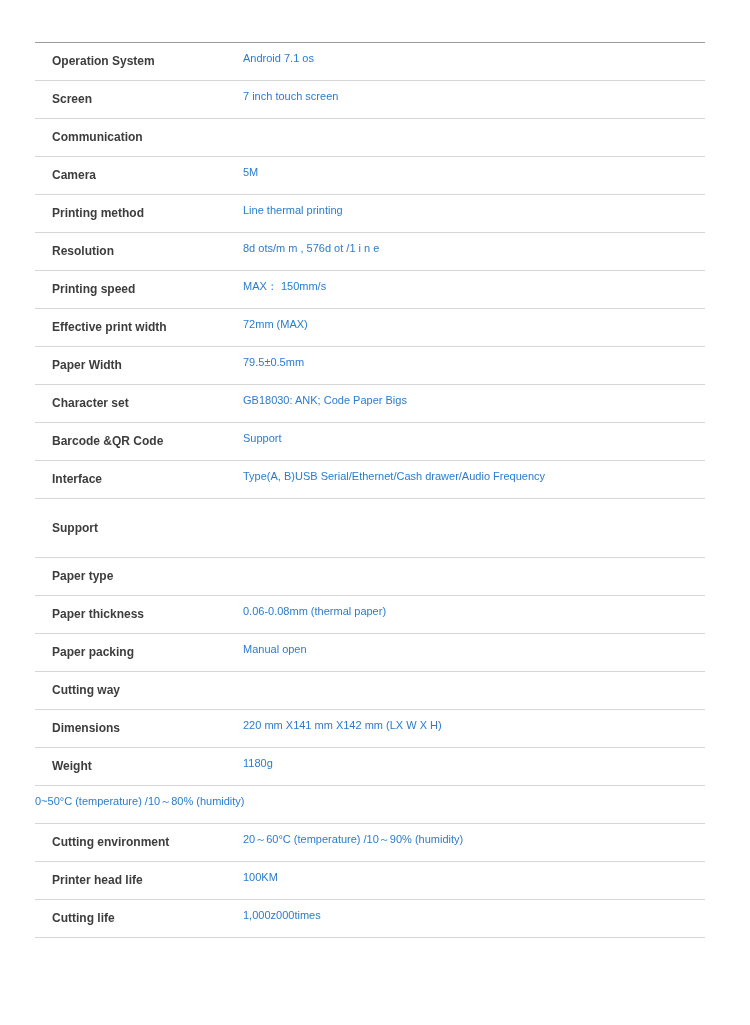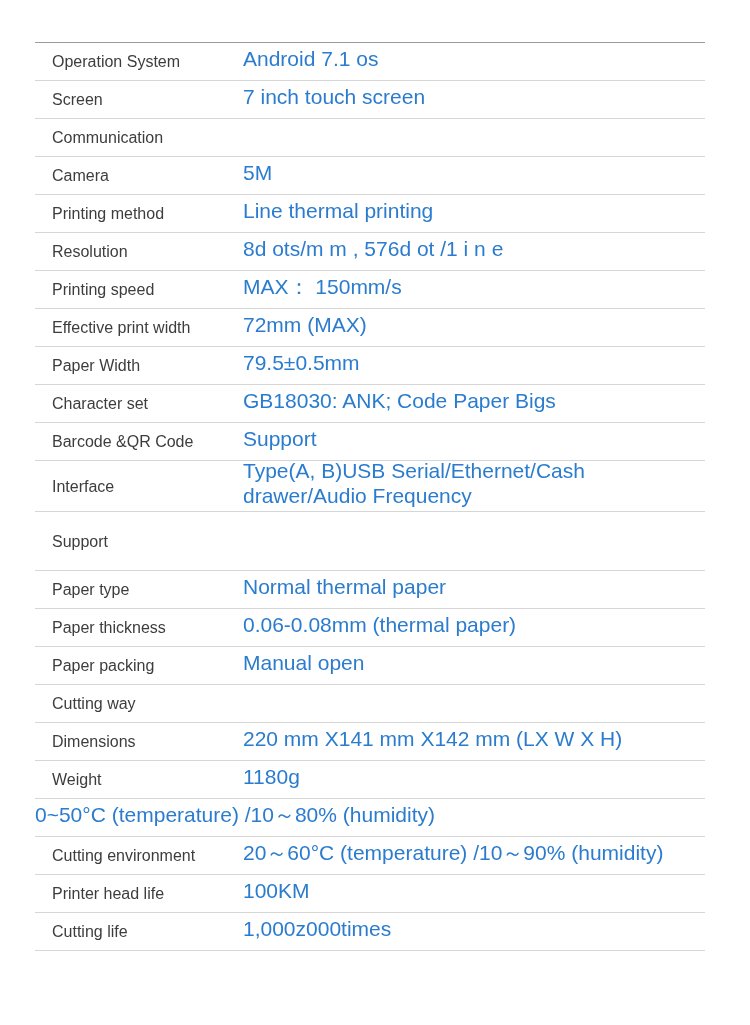--- a/index.html
+++ b/index.html
@@ -31,28 +31,29 @@
     min-height: 38px;
     border-bottom: 1px solid var(--separator-color);
   }
   .spec-row.multiline { min-height: 59px; }
   .spec-row.extra-top { min-height: 46px; }
   .spec-label {
     width: 208px;
     padding-left: 17px;
     flex: 0 0 208px;
     color: var(--label-color);
-    font-size: 16px;
+    font-size: 12px;
     line-height: 19px;
+    font-weight: bold;
   }
   .spec-value {
     flex: 1;
     padding-right: 8px;
     color: var(--value-color);
-    font-size: 21px;
+    font-size: 11px;
     line-height: 25px;
     transform: translateY(-3px);
     white-space: pre-line;
   }
 </style>
 </head>
 <body>
 
 <div class="spec-table">
     <div class="spec-row">
@@ -100,21 +101,20 @@
     </div>
     <div class="spec-row">
       <div class="spec-label">Interface</div>
       <div class="spec-value">Type(A, B)USB Serial/Ethernet/Cash drawer/Audio Frequency</div>
     </div>
     <div class="spec-row multiline">
       <div class="spec-label">Support</div>
     </div>
     <div class="spec-row">
       <div class="spec-label">Paper type</div>
-      <div class="spec-value">Normal thermal paper</div>
     </div>
     <div class="spec-row">
       <div class="spec-label">Paper thickness</div>
       <div class="spec-value">0.06-0.08mm (thermal paper)</div>
     </div>
     <div class="spec-row">
       <div class="spec-label">Paper packing</div>
       <div class="spec-value">Manual open</div>
     </div>
     <div class="spec-row">

